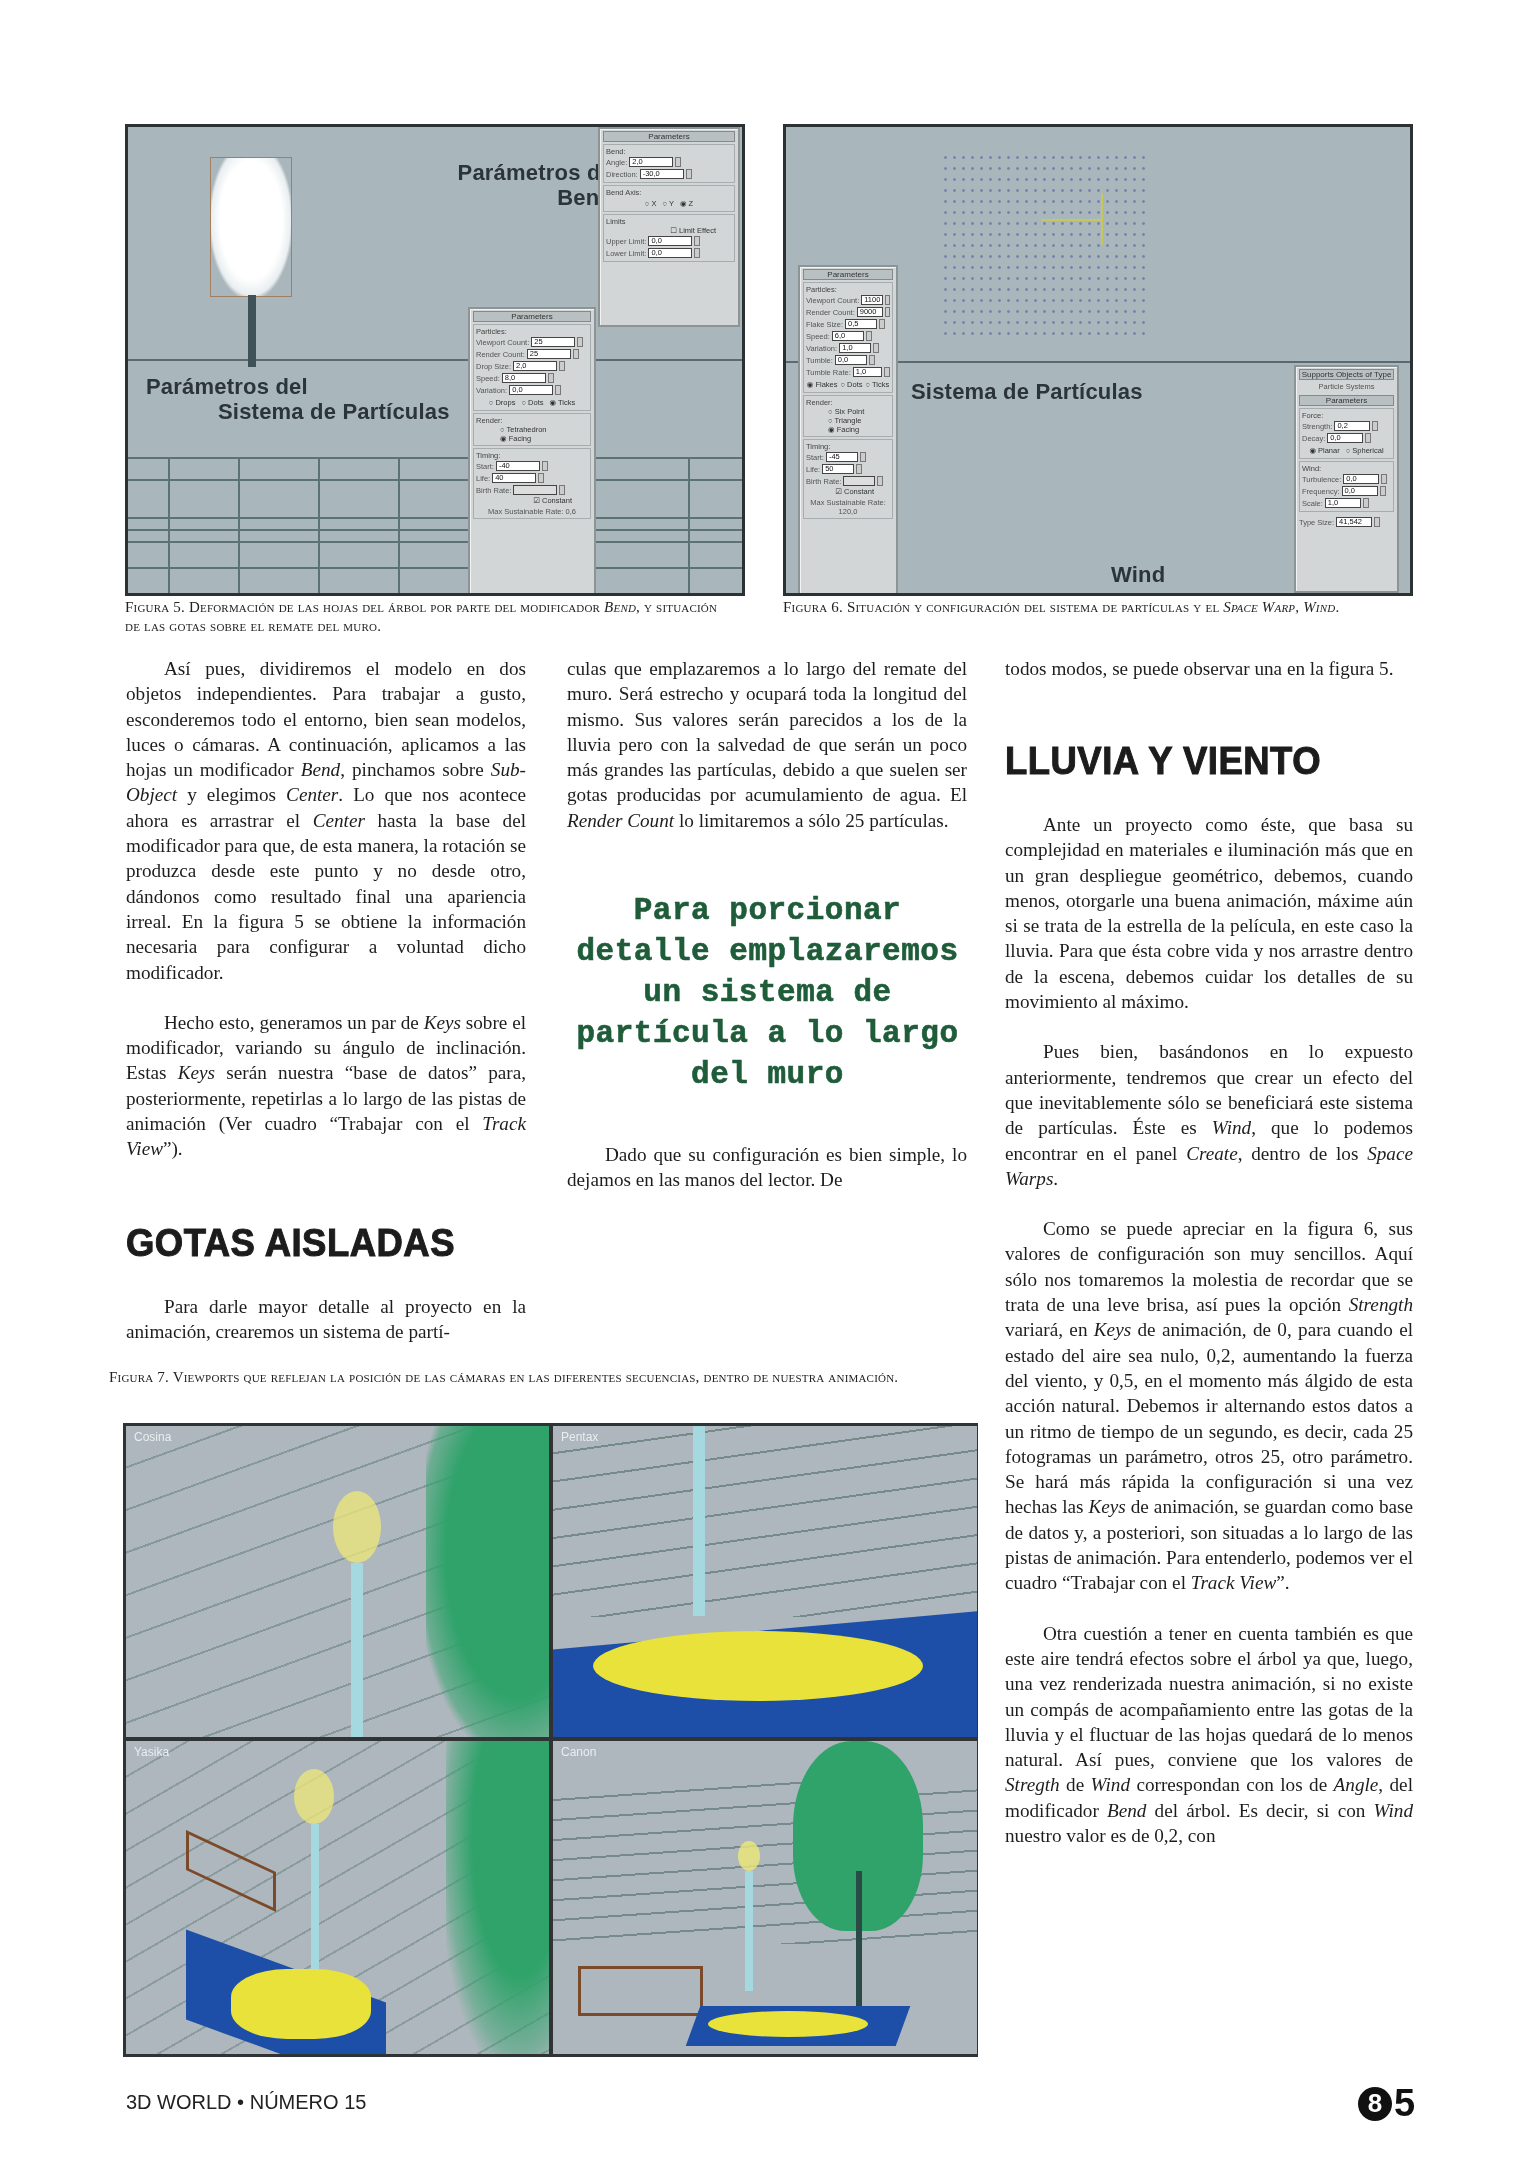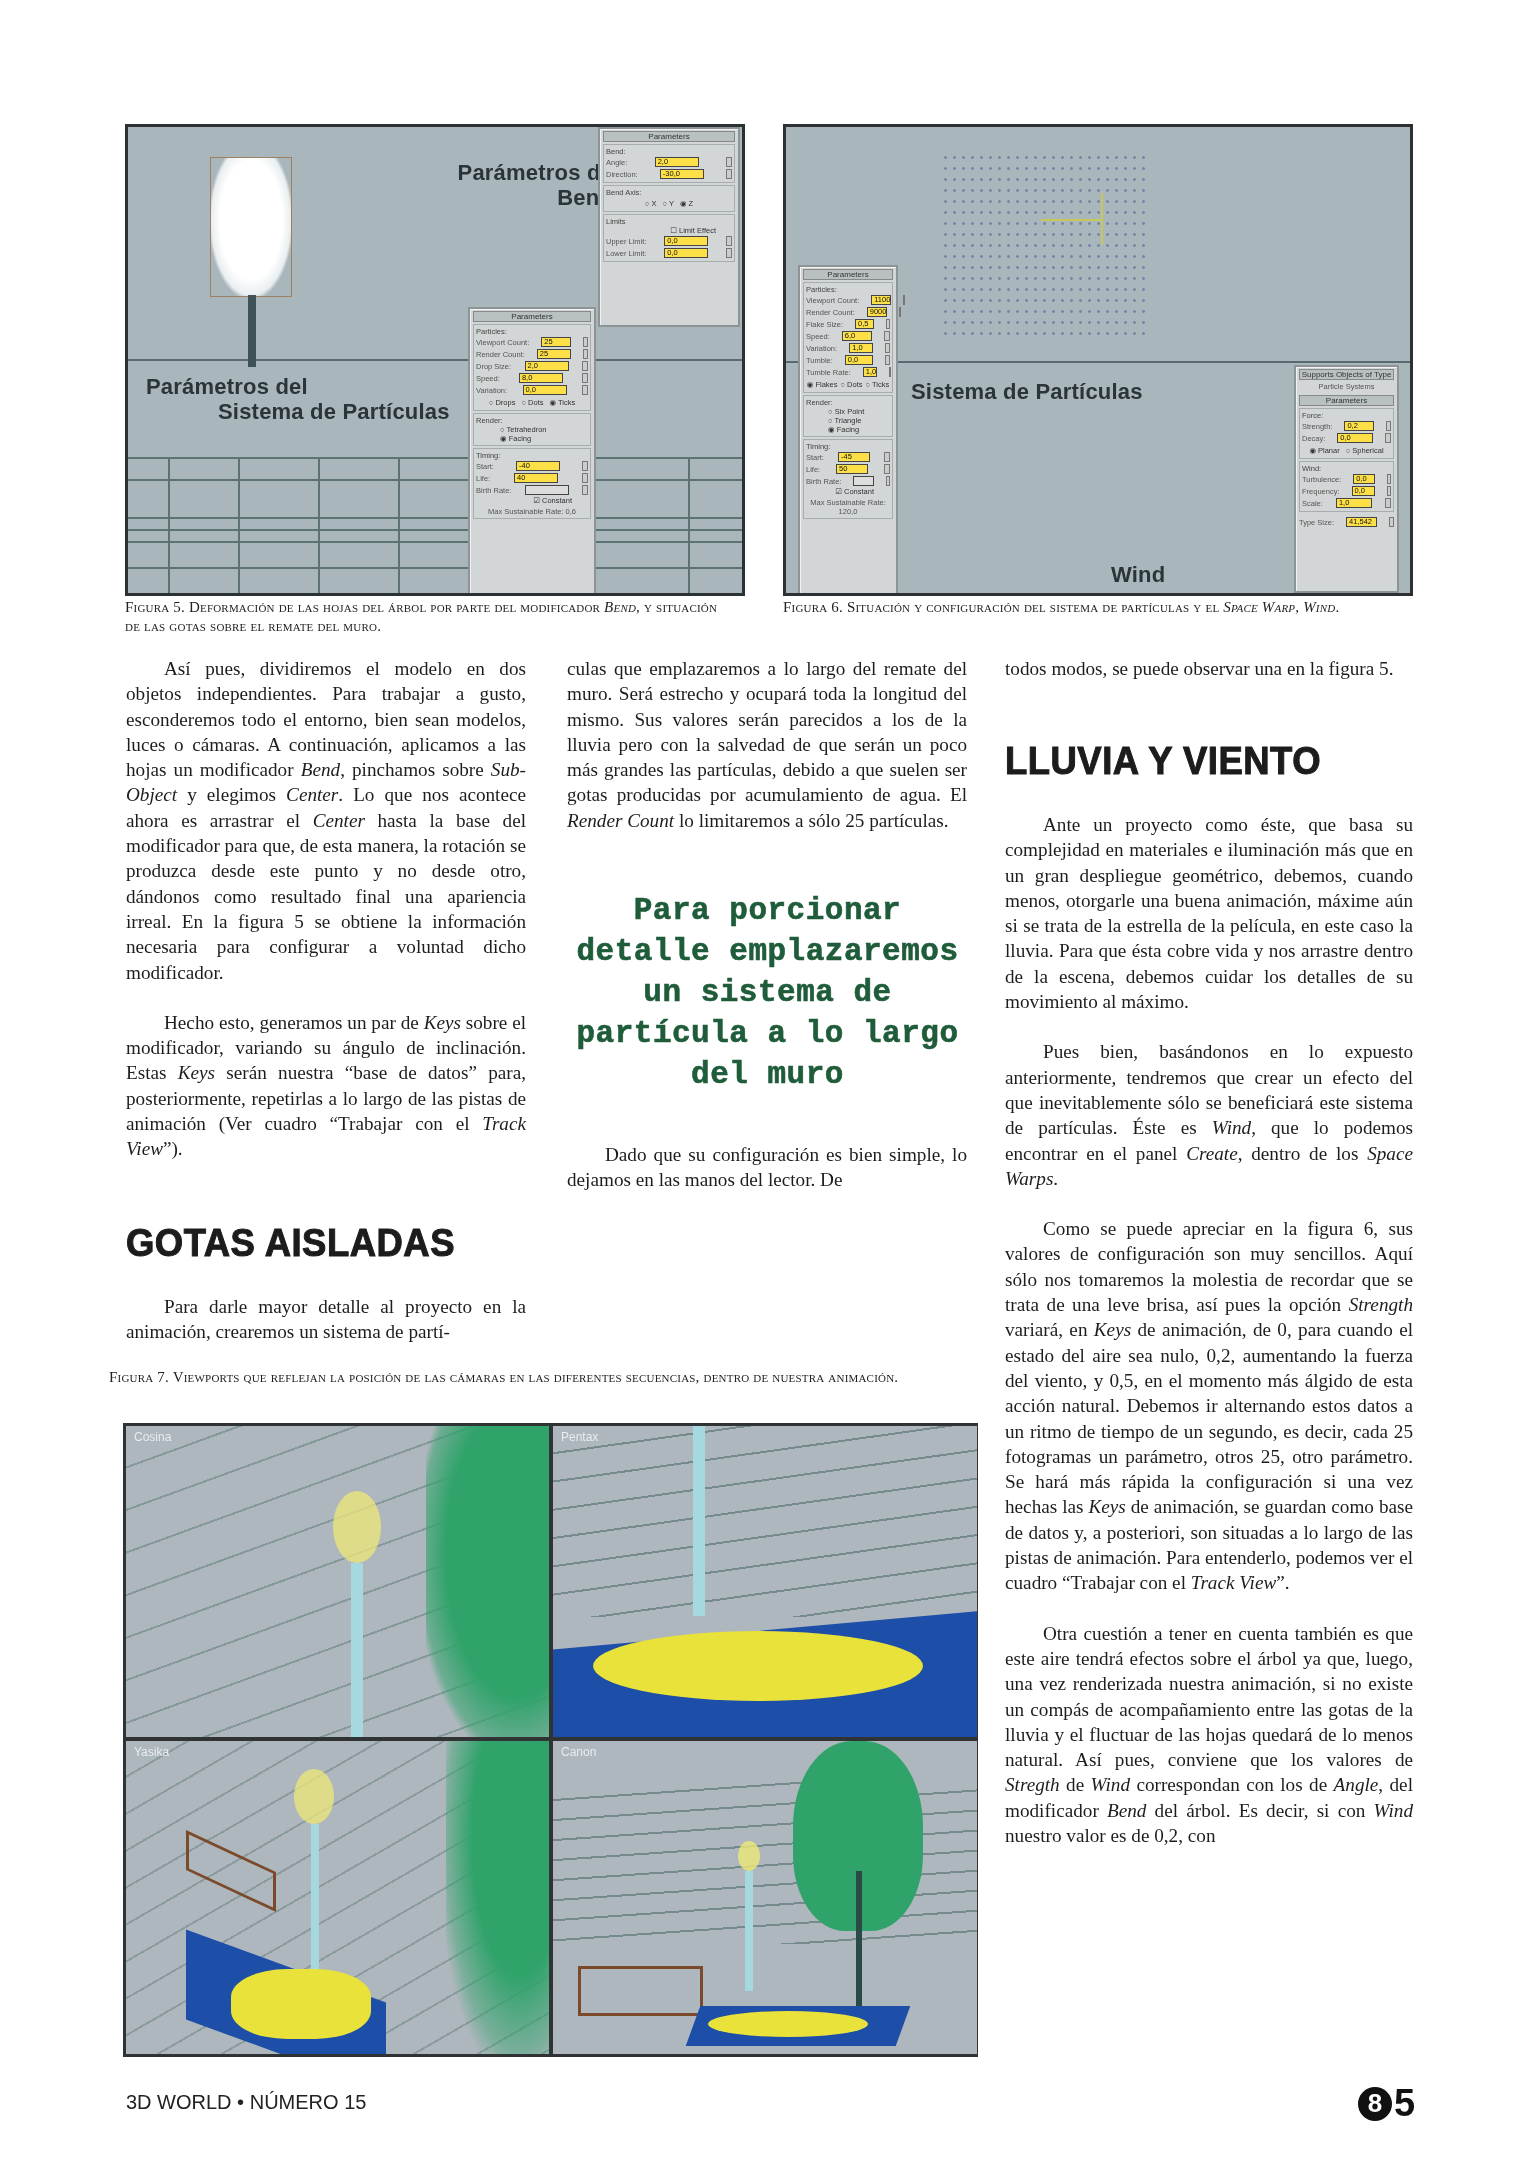--- a/index.html
+++ b/index.html
@@ -6,23 +6,23 @@
   body{width:1527px;height:2160px;background:#fff;position:relative;overflow:hidden;font-family:"Liberation Serif",serif;color:#1a1a1a}
   .abs{position:absolute}
   
   .fig{position:absolute;background:#a9b6bc;border:3px solid #2c3134;overflow:hidden}
   .vp-split{position:absolute;left:0;right:0;height:2px;background:#5b6a70}
   .overlay-title{position:absolute;font-family:"Liberation Sans",sans-serif;font-weight:bold;color:#2b3438;font-size:22px;line-height:1.15;letter-spacing:0.2px}
   .panel{position:absolute;background:#d2d6d6;border:2px solid #8c9496;box-shadow:inset 1px 1px 0 #f2f2f2;font-family:"Liberation Sans",sans-serif;font-size:8px;color:#333;padding:2px 3px}
   .panel .ph{background:#b9c0c2;border:1px solid #888;text-align:center;font-size:8px;height:11px;line-height:9px;margin-bottom:2px}
   .panel .grp{border:1px solid #a7adae;margin:2px 0;padding:2px}
   .panel .gl{font-size:7.5px;color:#444}
-  .row{display:flex;align-items:center;justify-content:space-between;height:12px;gap:12px}
+  .row{display:flex;align-items:center;justify-content:flex-start;height:12px;gap:2px}
   .row .lbl{font-size:7.5px;color:#555;white-space:nowrap}
-  .row .val{width:44px;height:10px;background:#fde047;border:1px solid #444;font-size:7.5px;line-height:8px;padding-left:2px;color:#111}
+  .row .val{width:44px;height:10px;background:#ffffff;border:1px solid #444;font-size:7.5px;line-height:8px;padding-left:2px;color:#111}
   .row .spin{width:6px;height:10px;border:1px solid #777;background:#ccc}
   .radios{display:flex;gap:6px;justify-content:center;font-size:7.5px;height:12px;align-items:center}
   .chk{font-size:7.5px;text-align:right;padding-right:16px}
   .note{font-size:7.5px;text-align:center;color:#555;margin-top:2px}
   .brick{position:absolute;left:0;right:0;border-top:2px solid #5c7371}
   .vbrick{position:absolute;width:2px;background:#5c7371}
   
   .caption{position:absolute;font-size:15px;line-height:19px;font-variant:small-caps;letter-spacing:0.2px;color:#222}
   .caption i{font-style:italic}
   

